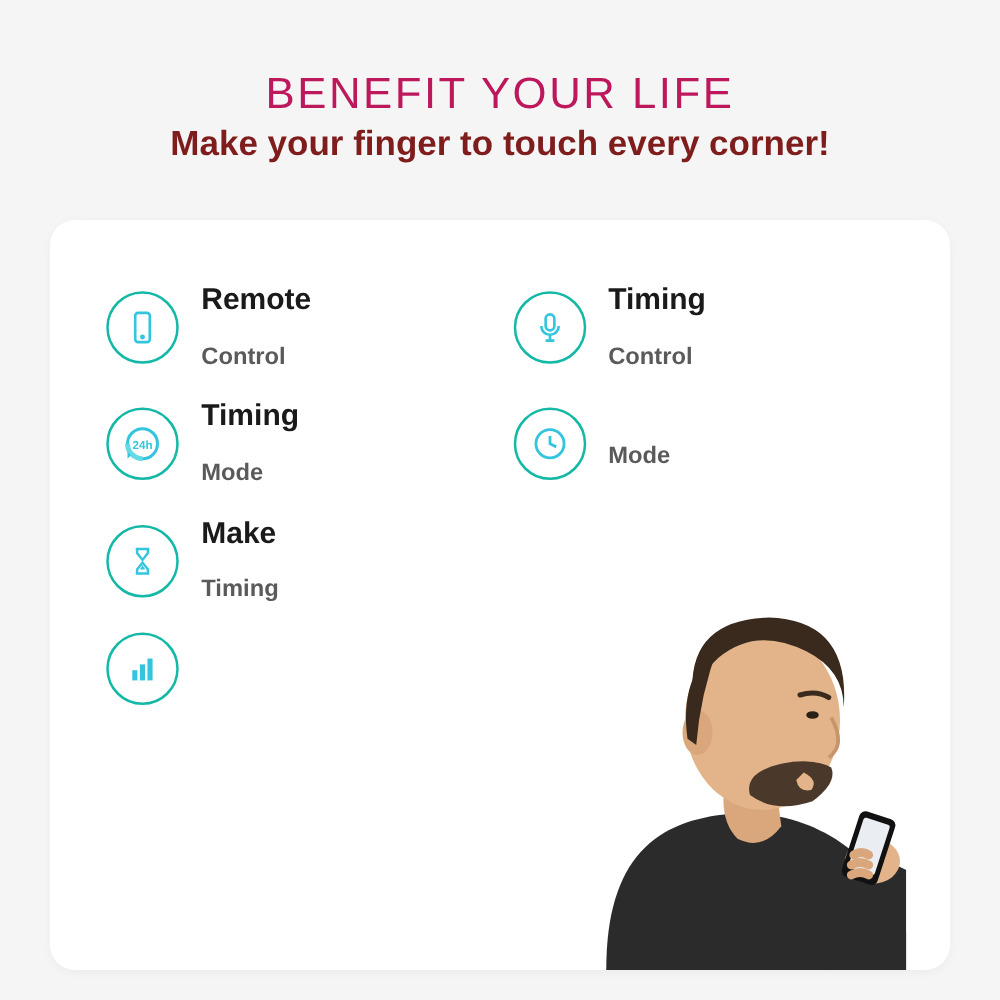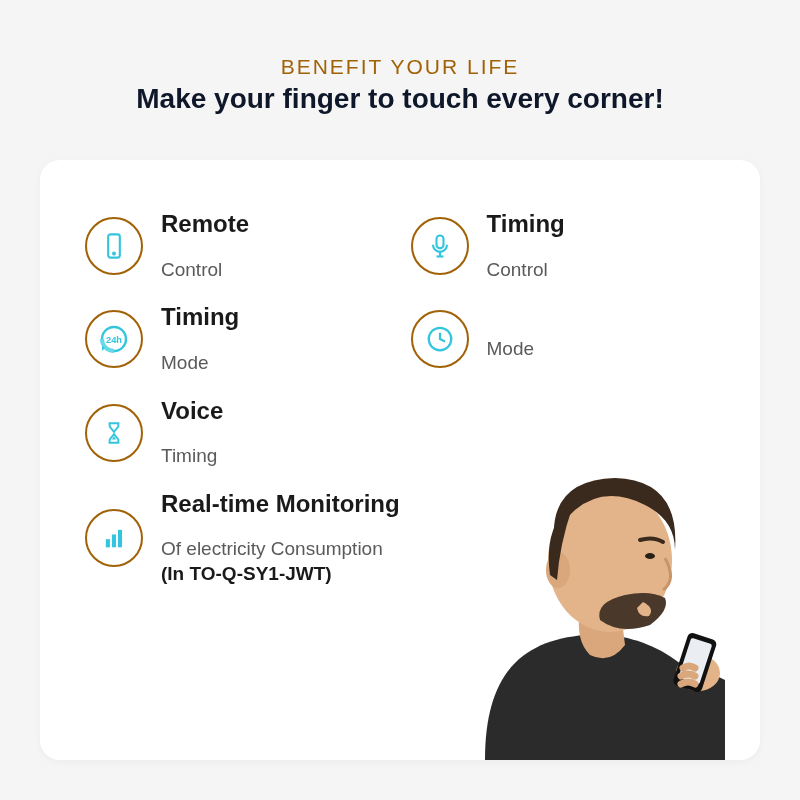--- a/index.html
+++ b/index.html
@@ -9,31 +9,31 @@
     background: #f5f5f5;
     font-family: -apple-system, BlinkMacSystemFont, "Segoe UI", Arial, sans-serif;
     overflow: hidden;
     position: relative;
   }
   .header {
     text-align: center;
     padding: 55px 40px 25px 40px;
   }
   .title {
-    font-size: 21px;
+    font-size: 35px;
     font-weight: 300;
     letter-spacing: 2px;
-    color: #a16207;
+    color: #be185d;
     margin-bottom: 4px;
     text-align: center;
   }
   .subtitle {
     font-size: 28px;
     font-weight: 600;
-    color: #0f172a;
+    color: #7f1d1d;
   }
   .card {
     background: #ffffff;
     margin: 20px 40px 0 40px;
     border-radius: 20px;
     padding: 50px 45px 40px 45px;
     box-shadow: 0 2px 8px rgba(0,0,0,0.04);
     position: relative;
     height: 600px;
   }
@@ -49,37 +49,37 @@
     align-items: center;
     gap: 18px;
   }
   .feature.wide {
     grid-column: 1 / span 2;
   }
   .icon-ring {
     width: 58px;
     height: 58px;
     border-radius: 50%;
-    border: 2px solid #a16207;
+    border: 2px solid #14b8a6;
     display: flex;
     align-items: center;
     justify-content: center;
     flex-shrink: 0;
     color: #33c5dd;
   }
   .icon-ring svg { display: block; }
   .feature-text .line1 {
     font-size: 24px;
     font-weight: 700;
     color: #1a1a1a;
     line-height: 1.15;
   }
   .feature-text .line2 {
     font-size: 19px;
-    font-weight: 400;
+    font-weight: 700;
     color: #5a5a5a;
     line-height: 1.3;
     margin-top: 20px;
   }
   .feature-text .line3 {
     font-size: 19px;
     font-weight: 700;
     color: #1a1a1a;
     line-height: 1.3;
   }
@@ -159,37 +159,32 @@
     </div>
 
     <div class="feature">
       <div class="icon-ring">
         <svg width="26" height="26" viewBox="0 0 24 24" fill="none" stroke="currentColor" stroke-width="1.8">
             <path d="M7 3h10 M7 21h10 M8 3v3l4 5 4-5V3 M8 21v-3l4-5 4 5v3"></path>
             <path d="M10 18h4l-2-3z" fill="currentColor" stroke="none"></path>
           </svg>
       </div>
       <div class="feature-text">
-        <div class="line1">Voice</div>
+        <div class="line1">Make</div>
         <div class="line2">Timing</div>
       </div>
     </div>
 
     <div class="feature wide">
       <div class="icon-ring">
         <svg width="28" height="28" viewBox="0 0 24 24" fill="currentColor">
             <rect x="5" y="13" width="3.5" height="7"></rect>
             <rect x="10.2" y="9" width="3.5" height="11"></rect>
             <rect x="15.4" y="5" width="3.5" height="15"></rect>
           </svg>
-      </div>
-      <div class="feature-text">
-        <div class="line1">Real-time Monitoring</div>
-        <div class="line2">Of electricity Consumption</div>
-        <div class="line3">(In TO-Q-SY1-JWT)</div>
       </div>
     </div>
 
   </div>
 
   <svg class="person" viewBox="0 0 300 330">
     <defs>
       <clipPath id="pc">
           <rect x="0" y="0" width="300" height="330"></rect>
         </clipPath>

